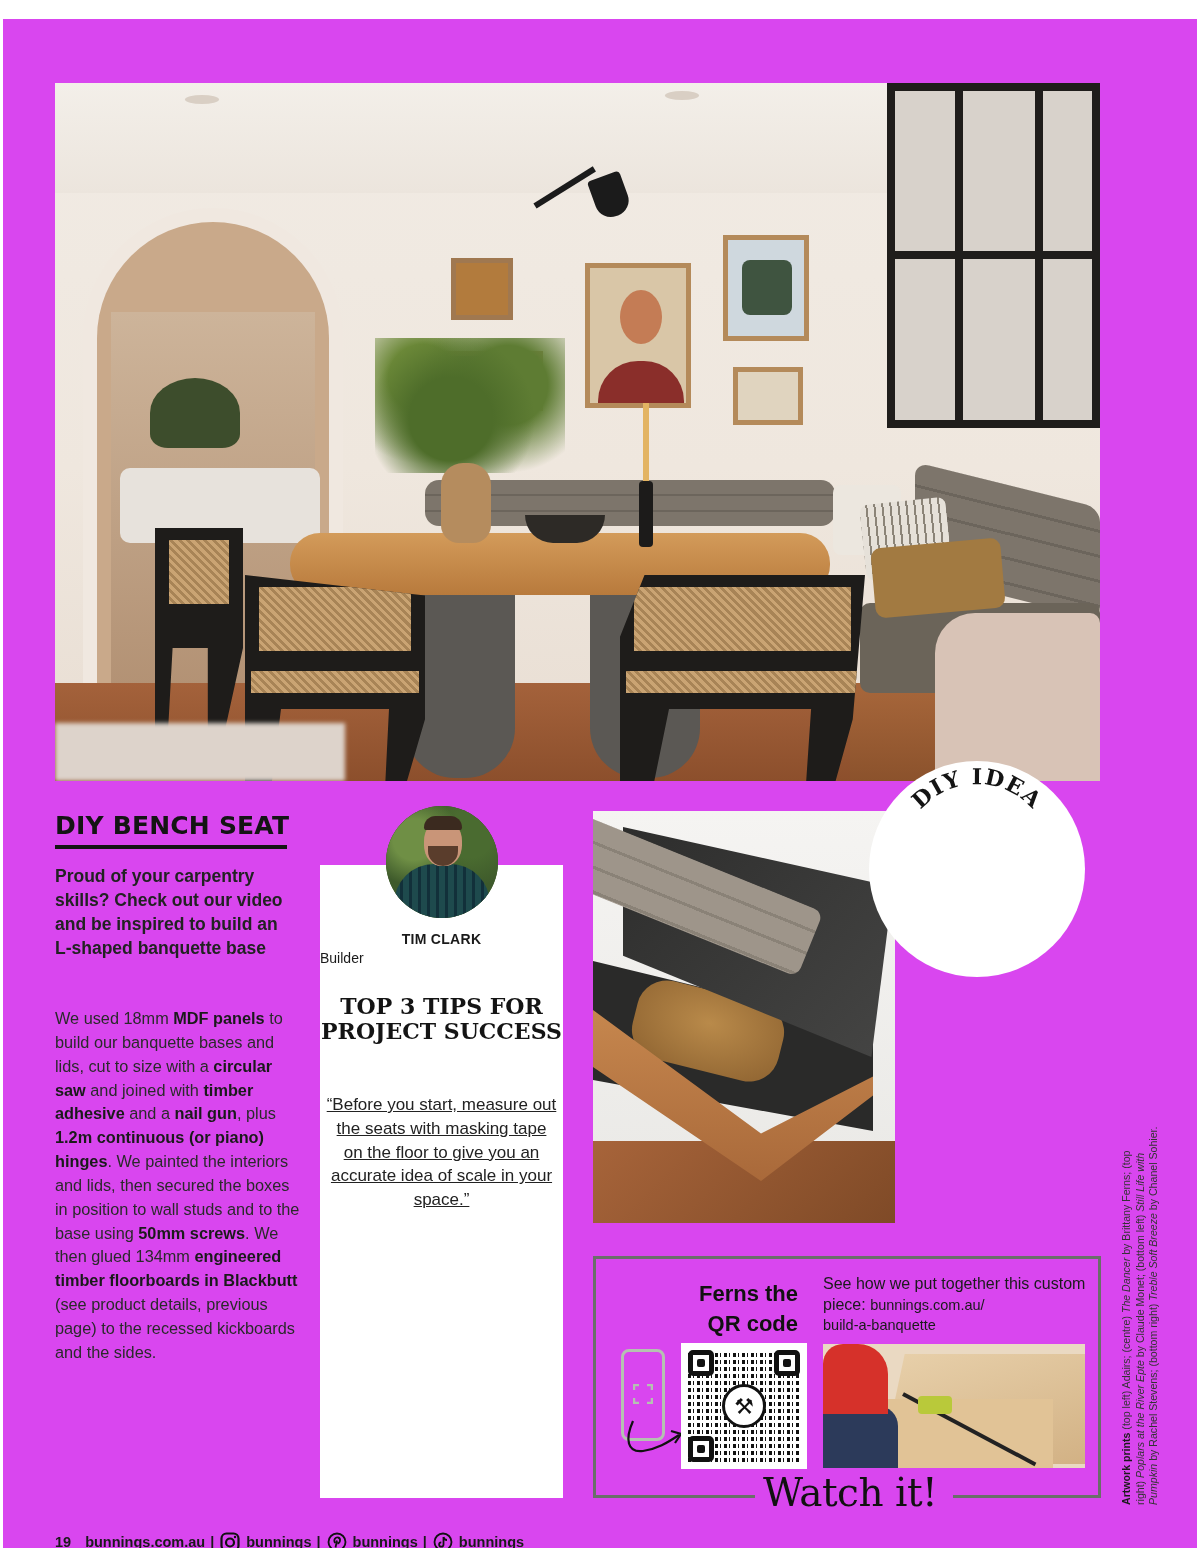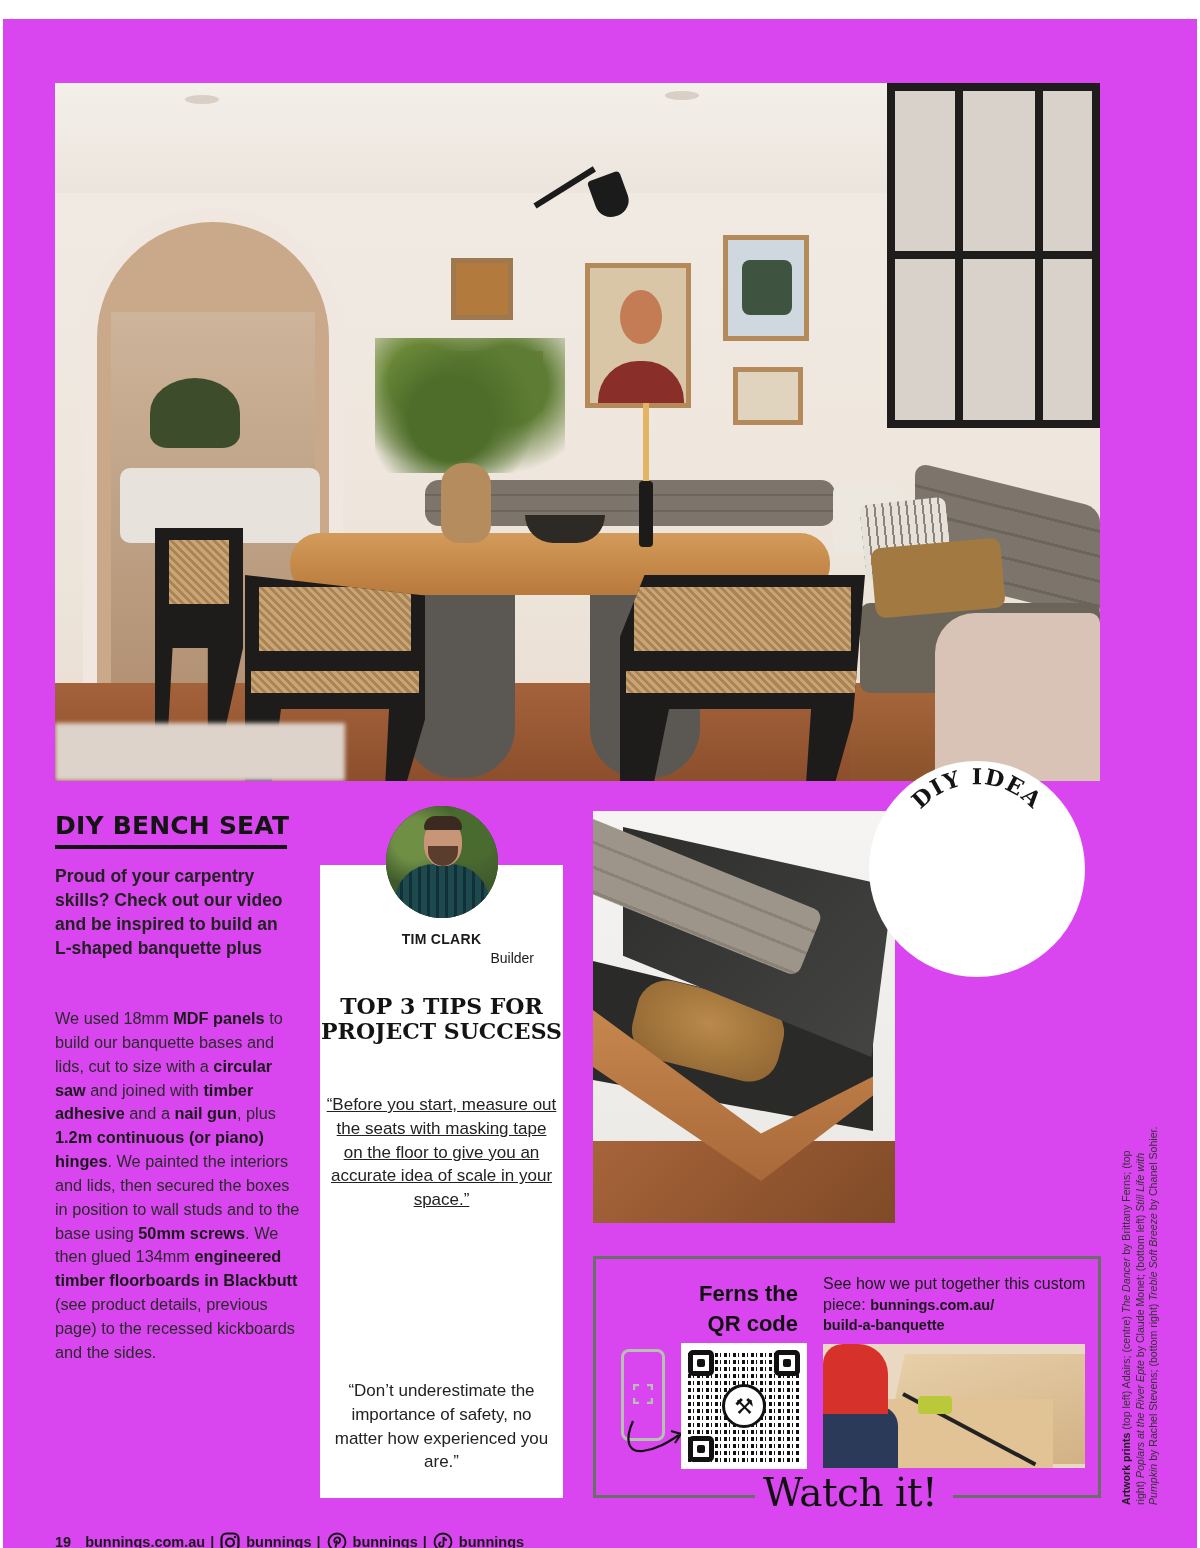--- a/index.html
+++ b/index.html
@@ -61,21 +61,21 @@
 
   
   .tips-card{left:317px;top:846px;width:243px;height:633px;background:#ffffff;}
   .avatar{left:383px;top:787px;width:112px;height:112px;border-radius:50%;overflow:hidden;background:#3d5b2c;}
   .avatar .bg{position:absolute;inset:0;background:radial-gradient(circle at 25% 30%,#6f8f45 0 18%,transparent 40%),radial-gradient(circle at 75% 25%,#4a6b30 0 20%,transparent 45%),#3e5a2b;}
   .avatar .head{position:absolute;left:38px;top:14px;width:38px;height:46px;border-radius:45%;background:#c99578;}
   .avatar .hair{position:absolute;left:38px;top:10px;width:38px;height:14px;border-radius:18px 18px 4px 4px;background:#3b2a1f;}
   .avatar .beard{position:absolute;left:42px;top:40px;width:30px;height:20px;border-radius:0 0 15px 15px;background:#5a3d2c;}
   .avatar .shirt{position:absolute;left:8px;top:58px;width:96px;height:60px;border-radius:40px 40px 0 0;background:repeating-linear-gradient(90deg,#1e4a4d 0 6px,#12303a 6px 9px),#1e4a4d;}
   .tips-name{left:317px;top:912px;width:243px;text-align:center;font-family:"Liberation Sans",sans-serif;font-weight:bold;font-size:14px;letter-spacing:0.3px;color:#1a1a1a;}
-  .tips-role{left:317px;top:931px;width:214px;text-align:right;font-family:"Liberation Sans",sans-serif;font-size:14px;color:#1a1a1a;}
+  .tips-role{left:317px;top:931px;width:214px;text-align:left;font-family:"Liberation Sans",sans-serif;font-size:14px;color:#1a1a1a;}
   .tips-title{left:317px;top:975px;width:243px;text-align:center;font-family:"DejaVu Serif","Liberation Serif",serif;font-weight:bold;font-size:22px;line-height:24.5px;color:#141414;}
   .tips-quote{left:322px;width:233px;text-align:center;font-family:"Liberation Sans",sans-serif;font-size:17px;line-height:23.8px;color:#222;}
   .q1{top:1074px;text-decoration:underline;}
   .q2{top:1241px;}
   .q3{top:1360px;}
 
   
   .photo2{left:590px;top:792px;width:302px;height:412px;overflow:hidden;background:#f2f1ef;}
   .photo2 .wall{position:absolute;inset:0;background:linear-gradient(180deg,#f5f4f2,#e9e8e5);}
   .photo2 .cushion{position:absolute;left:-20px;top:0;width:270px;height:70px;background:repeating-linear-gradient(180deg,#9e958a 0 20px,#8a8277 20px 23px);transform:rotate(22deg);transform-origin:left top;border-radius:10px;}
@@ -98,21 +98,21 @@
   .credits b{font-weight:bold;color:#1a1a1a;}
   .credits i{font-style:italic;}
 
   
   .qr-box{left:590px;top:1237px;width:508px;height:242px;border:3px solid #6a6e69;border-bottom:none;}
   .qr-bottom-left{left:590px;top:1476px;width:162px;height:3px;background:#6a6e69;}
   .qr-bottom-right{left:950px;top:1476px;width:148px;height:3px;background:#6a6e69;}
   .watch{left:760px;top:1451px;font-family:"DejaVu Serif","Liberation Serif",serif;font-size:39px;letter-spacing:-0.5px;color:#111;}
   .scan{left:650px;top:1260px;width:145px;text-align:right;font-family:"Liberation Sans",sans-serif;font-weight:bold;font-size:22px;line-height:30px;color:#111;}
   .see{left:820px;top:1255px;width:270px;font-family:"Liberation Sans",sans-serif;font-size:16px;line-height:20.5px;color:#1a1a1a;}
-  .see b{font-weight:bold;font-size:14.5px;text-align:center;}
+  .see b{font-weight:normal;font-size:14.5px;text-align:center;}
   .phone-icon{left:618px;top:1330px;width:44px;height:92px;border:3px solid #b5c1b1;border-radius:8px;}
   .phone-icon .corners{position:absolute;left:9px;top:32px;width:20px;height:20px;}
   .arrow-icon{left:620px;top:1400px;width:62px;height:40px;}
   .qr{left:678px;top:1324px;width:126px;height:126px;background:#fff;padding:7px;}
   .qr-inner{position:relative;width:112px;height:112px;background-image:
       repeating-linear-gradient(0deg,transparent 0 4px,#fff 4px 7px),
       repeating-linear-gradient(90deg,#111 0 3px,#fff 3px 5px,#111 5px 6px,#fff 6px 9px);}
   .qr-finder{position:absolute;width:26px;height:26px;border:5px solid #111;background:#fff;border-radius:5px;}
   .qr-finder::after{content:"";position:absolute;left:4px;top:4px;width:8px;height:8px;background:#111;border-radius:2px;}
   .qr-logo{position:absolute;left:34px;top:34px;width:44px;height:44px;border-radius:50%;border:3px solid #111;background:#fff;display:flex;align-items:center;justify-content:center;font-size:22px;color:#111;}
@@ -188,36 +188,35 @@
       </div>
     <div class="chair" style="left:565px;top:492px;width:245px;height:206px;clip-path:polygon(10% 0,100% 0,95% 70%,88% 100%,76% 100%,78% 65%,20% 65%,14% 100%,0 100%,0 30%)">
         <div class="cane"></div>
         <div class="seat"></div>
       </div>
     <div class="fg-blur"></div>
   </div>
 
   <div class="abs heading">DIY BENCH SEAT</div>
   <div class="abs heading-rule"></div>
-  <div class="abs intro">Proud of your carpentry skills? Check out our video and be inspired to build an L-shaped banquette plus</div>
+  <div class="abs intro">Proud of your carpentry skills? Check out our video and be inspired to build an L-shaped banquette base</div>
   <div class="abs body-copy" id="body-copy"><span>We used 18mm </span><b>MDF panels</b><span> to build our banquette bases and lids, cut to size with a </span><b>circular saw</b><span> and joined with </span><b>timber adhesive</b><span> and a </span><b>nail gun</b><span>, plus </span><b>1.2m continuous (or piano) hinges</b><span>. We painted the interiors and lids, then secured the boxes in position to wall studs and to the base using </span><b>50mm screws</b><span>. We then glued 134mm </span><b>engineered timber floorboards in Blackbutt</b><span> (see product details, previous page) to the recessed kickboards and the sides.</span></div>
 
   <div class="abs tips-card"></div>
   <div class="abs avatar">
     <div class="bg"></div>
       <div class="shirt"></div>
       <div class="head"></div>
       <div class="hair"></div>
       <div class="beard"></div>
   </div>
   <div class="abs tips-name">TIM CLARK</div>
   <div class="abs tips-role">Builder</div>
   <div class="abs tips-title">TOP 3 TIPS FOR PROJECT SUCCESS</div>
   <div class="abs tips-quote q1">“Before you start, measure out the seats with masking tape on the floor to give you an accurate idea of scale in your space.”</div>
-  <div class="abs tips-quote q3">“Don’t underestimate the importance of safety, no matter how experienced you are.”</div>
 
   <div class="abs photo2">
     <div class="wall"></div>
     <div class="floor"></div>
     <div class="box-interior"></div>
     <div class="pillow"></div>
     <div class="box-front"></div>
     <div class="lid"></div>
     <div class="cushion"></div>
   </div>

